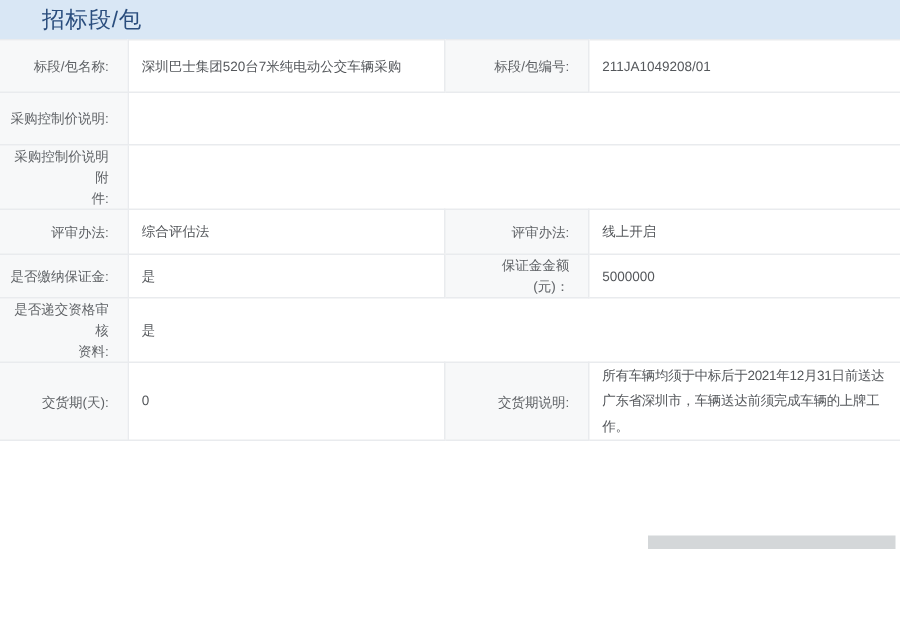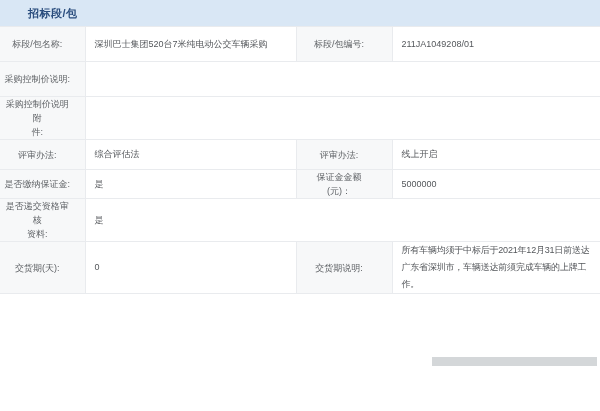--- a/index.html
+++ b/index.html
@@ -7,38 +7,38 @@
     width:600px;height:411px;overflow:hidden;position:relative;
     font-family:"Liberation Sans","DejaVu Sans",sans-serif;
     -webkit-font-smoothing:antialiased;
   }
   .page{position:absolute;inset:0;}
   .panel-header{
     height:26px;background:var(--header-bg,#d9e7f5);
     display:flex;align-items:center;padding-left:28px;box-sizing:border-box;
   }
   .panel-title{
-    font-size:11px;font-weight:bold;color:var(--header-text,#2a4d7d);
+    font-size:15px;font-weight:normal;color:var(--header-text,#2a4d7d);
     letter-spacing:.5px;
   }
   table.info-table{
     width:600px;border-collapse:collapse;table-layout:fixed;
     border-top:1px solid var(--border,#e9ebee);
     border-right:1px solid var(--border,#e9ebee);
     box-sizing:border-box;
   }
   td{
     box-sizing:border-box;vertical-align:middle;
     border-bottom:1px solid var(--border,#e9ebee);
     font-size:9px;
   }
   td.lbl{
     background:var(--label-bg,#f7f8f9);
     color:var(--label-text,#5f6266);
-    text-align:center;
+    text-align:right;
     padding:0 12px 0 2px;
     white-space:pre-line;
     line-height:14px;
     border-right:1px solid var(--border,#e9ebee);
   }
   td.lbl:not(:first-child){border-left:1px solid var(--border,#e9ebee);}
   td.val{
     background:#fff;
     color:var(--value-text,#54575b);
     text-align:left;

